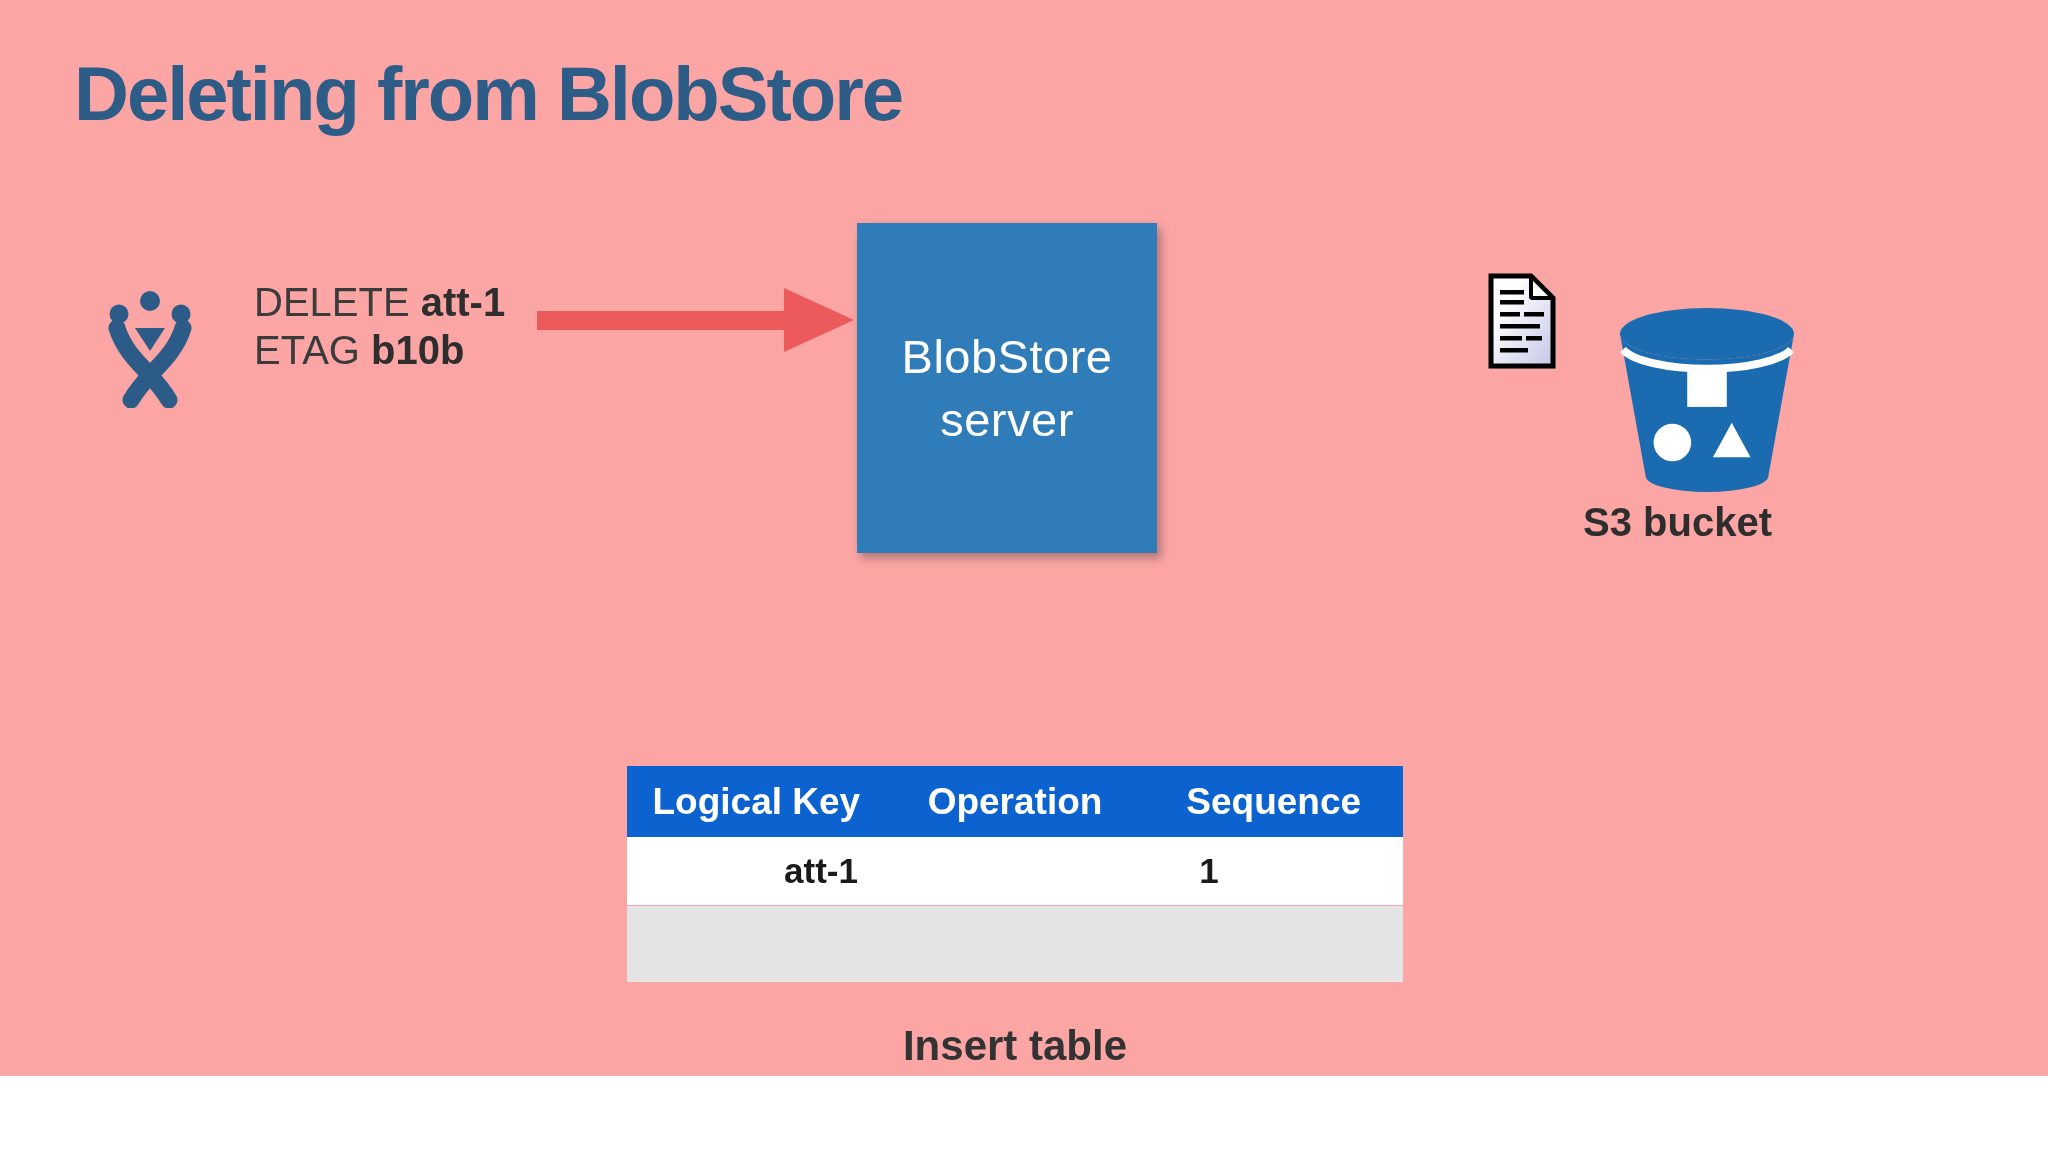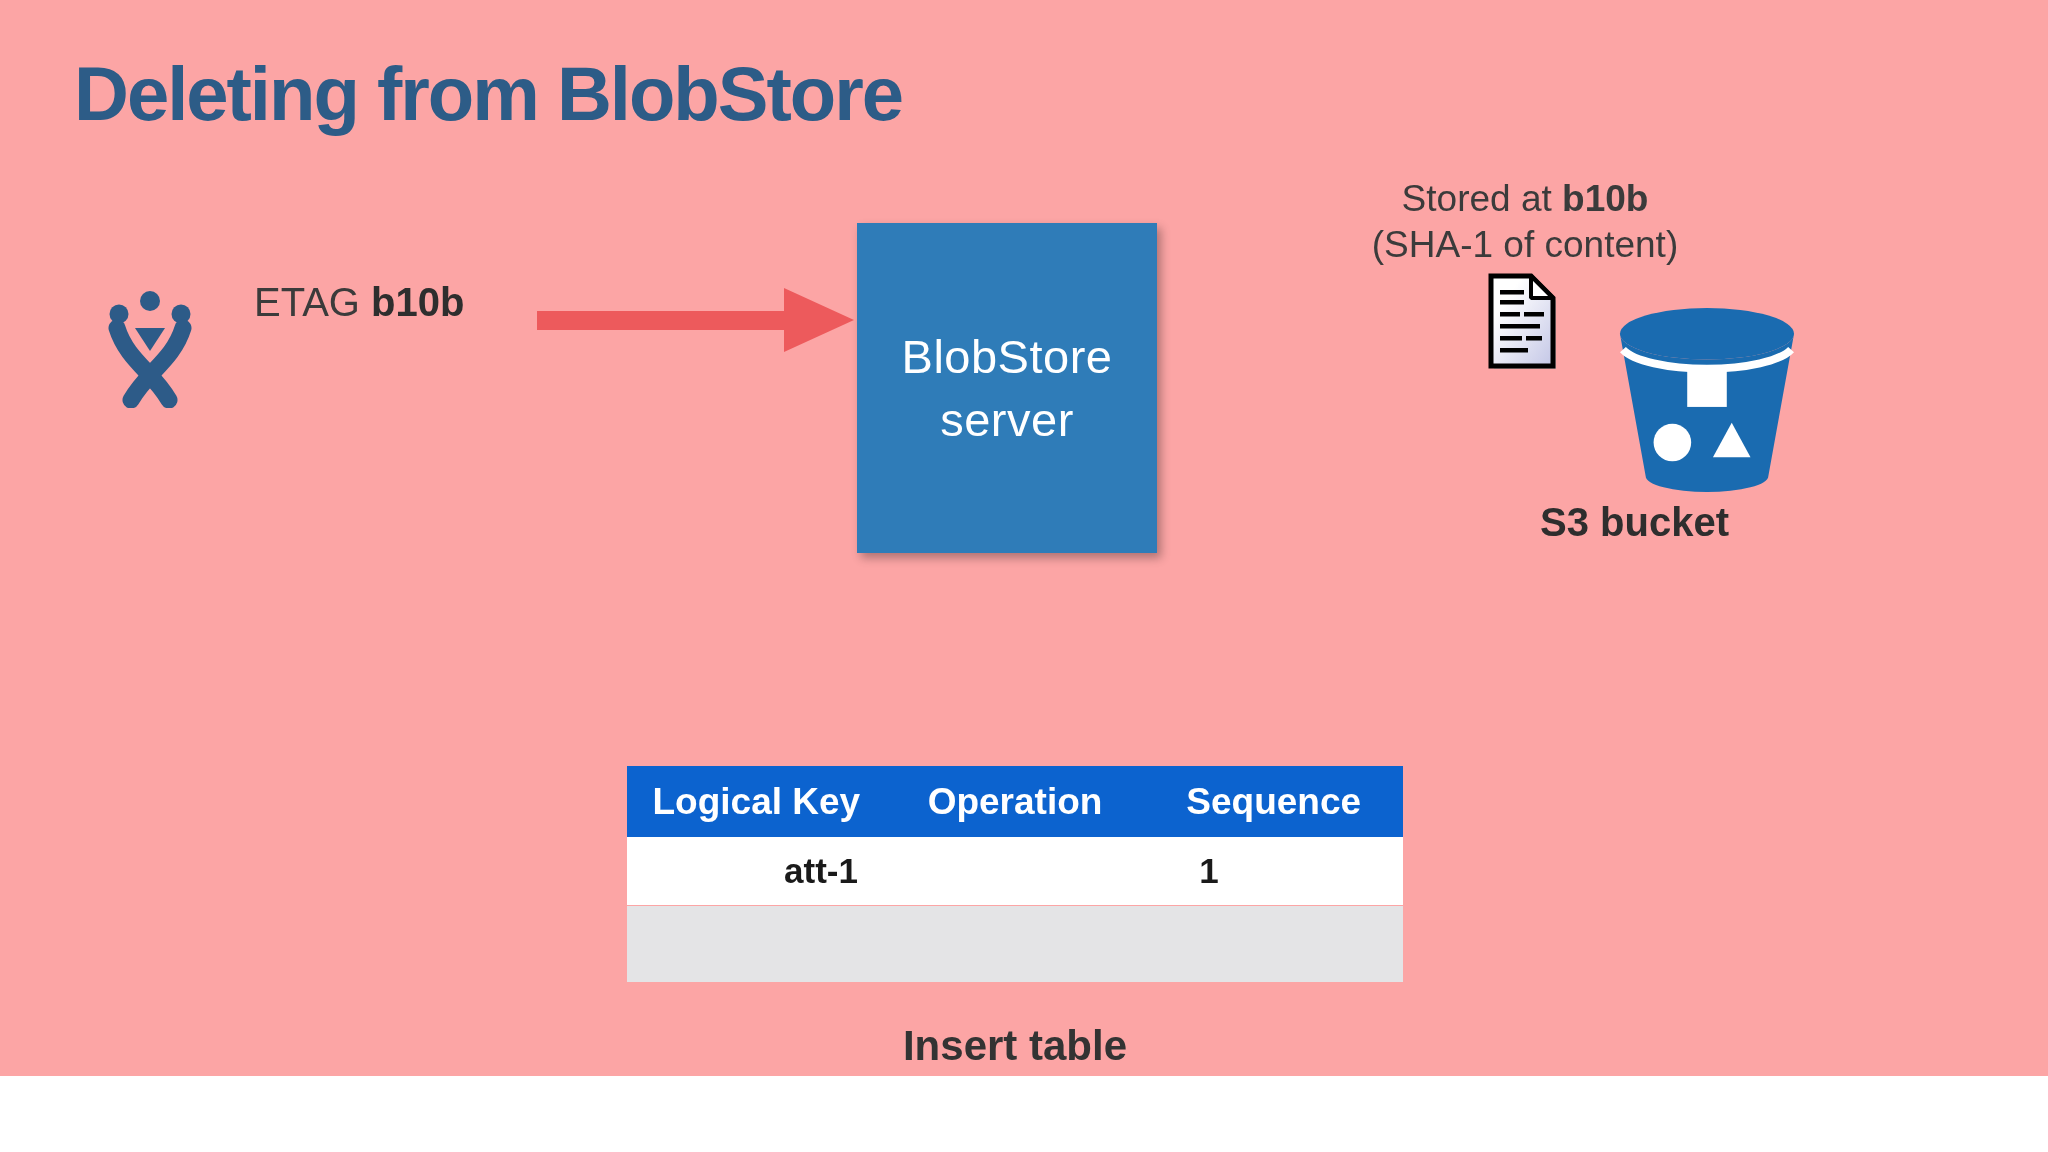--- a/index.html
+++ b/index.html
@@ -26,21 +26,21 @@
     display:flex;flex-direction:column;align-items:center;justify-content:center;
     color:#ffffff;font-size:47px;line-height:1.35;letter-spacing:0.5px;text-align:right;
   }
   .stored-note{
     position:absolute;left:1330px;top:176px;width:390px;
     text-align:center;font-size:37px;color:var(--text-dark,#3b3b3b);line-height:1.23;
   }
   .doc-icon{position:absolute;left:1483px;top:270px;width:78px;height:104px;}
   .bucket-icon{position:absolute;left:1616px;top:305px;width:182px;height:190px;}
   .bucket-label{
-    position:absolute;left:1540px;top:500px;width:200px;text-align:left;
+    position:absolute;left:1572px;top:500px;width:200px;text-align:right;
     font-size:40px;font-weight:bold;color:#2e2e2e;
   }
   .dynamo-table{
     position:absolute;left:627px;top:766px;width:776px;
   }
   .t-header{
     display:flex;height:71px;background:var(--header-bg,#0c63cf);
     color:#ffffff;font-weight:bold;font-size:37px;align-items:center;
   }
   .t-row{
@@ -67,36 +67,33 @@
       <circle cx="76" cy="26" r="9.5"></circle>
       <path d="M30 40 L60 40 L45 63 Z"></path>
     </g>
     <g stroke="var(--icon-blue,#2d5b88)" stroke-width="17" stroke-linecap="round" fill="none">
       <path d="M12 40 C 22 72, 48 84, 64 112"></path>
       <path d="M78 40 C 68 72, 42 84, 26 112"></path>
     </g>
   </svg>
 
   <div class="request-text">
+    <div><span>DELETE </span><b>att-1</b></div>
     <div><span>ETAG </span><b>b10b</b></div>
   </div>
 
   <svg class="arrow" viewBox="0 0 320 70">
     <polygon points="0,26 247,26 247,3 317,35 247,67 247,45 0,45" fill="var(--arrow,#ed5a5c)"></polygon>
   </svg>
 
   <div class="server-box">
     <div>BlobStore</div>
     <div>server</div>
   </div>
 
-  <div class="stored-note">
-    <div><span>Stored at </span><b>b10b</b></div>
-    <div>(SHA-1 of content)</div>
-  </div>
 
   <svg class="doc-icon" viewBox="0 0 78 104">
     <defs>
       <linearGradient id="pageGrad" x1="0" y1="0" x2="1" y2="1">
         <stop offset="0.25" stop-color="#ffffff"></stop>
         <stop offset="1" stop-color="#c3c6e6"></stop>
       </linearGradient>
     </defs>
     <path d="M8 6 H48 L70 28 V96 H8 Z" fill="#9aa" opacity="0.5" transform="translate(3,3)"></path>
     <path d="M8 6 H48 L70 28 V96 H8 Z" fill="url(#pageGrad)" stroke="#000000" stroke-width="5" stroke-linejoin="miter"></path>

